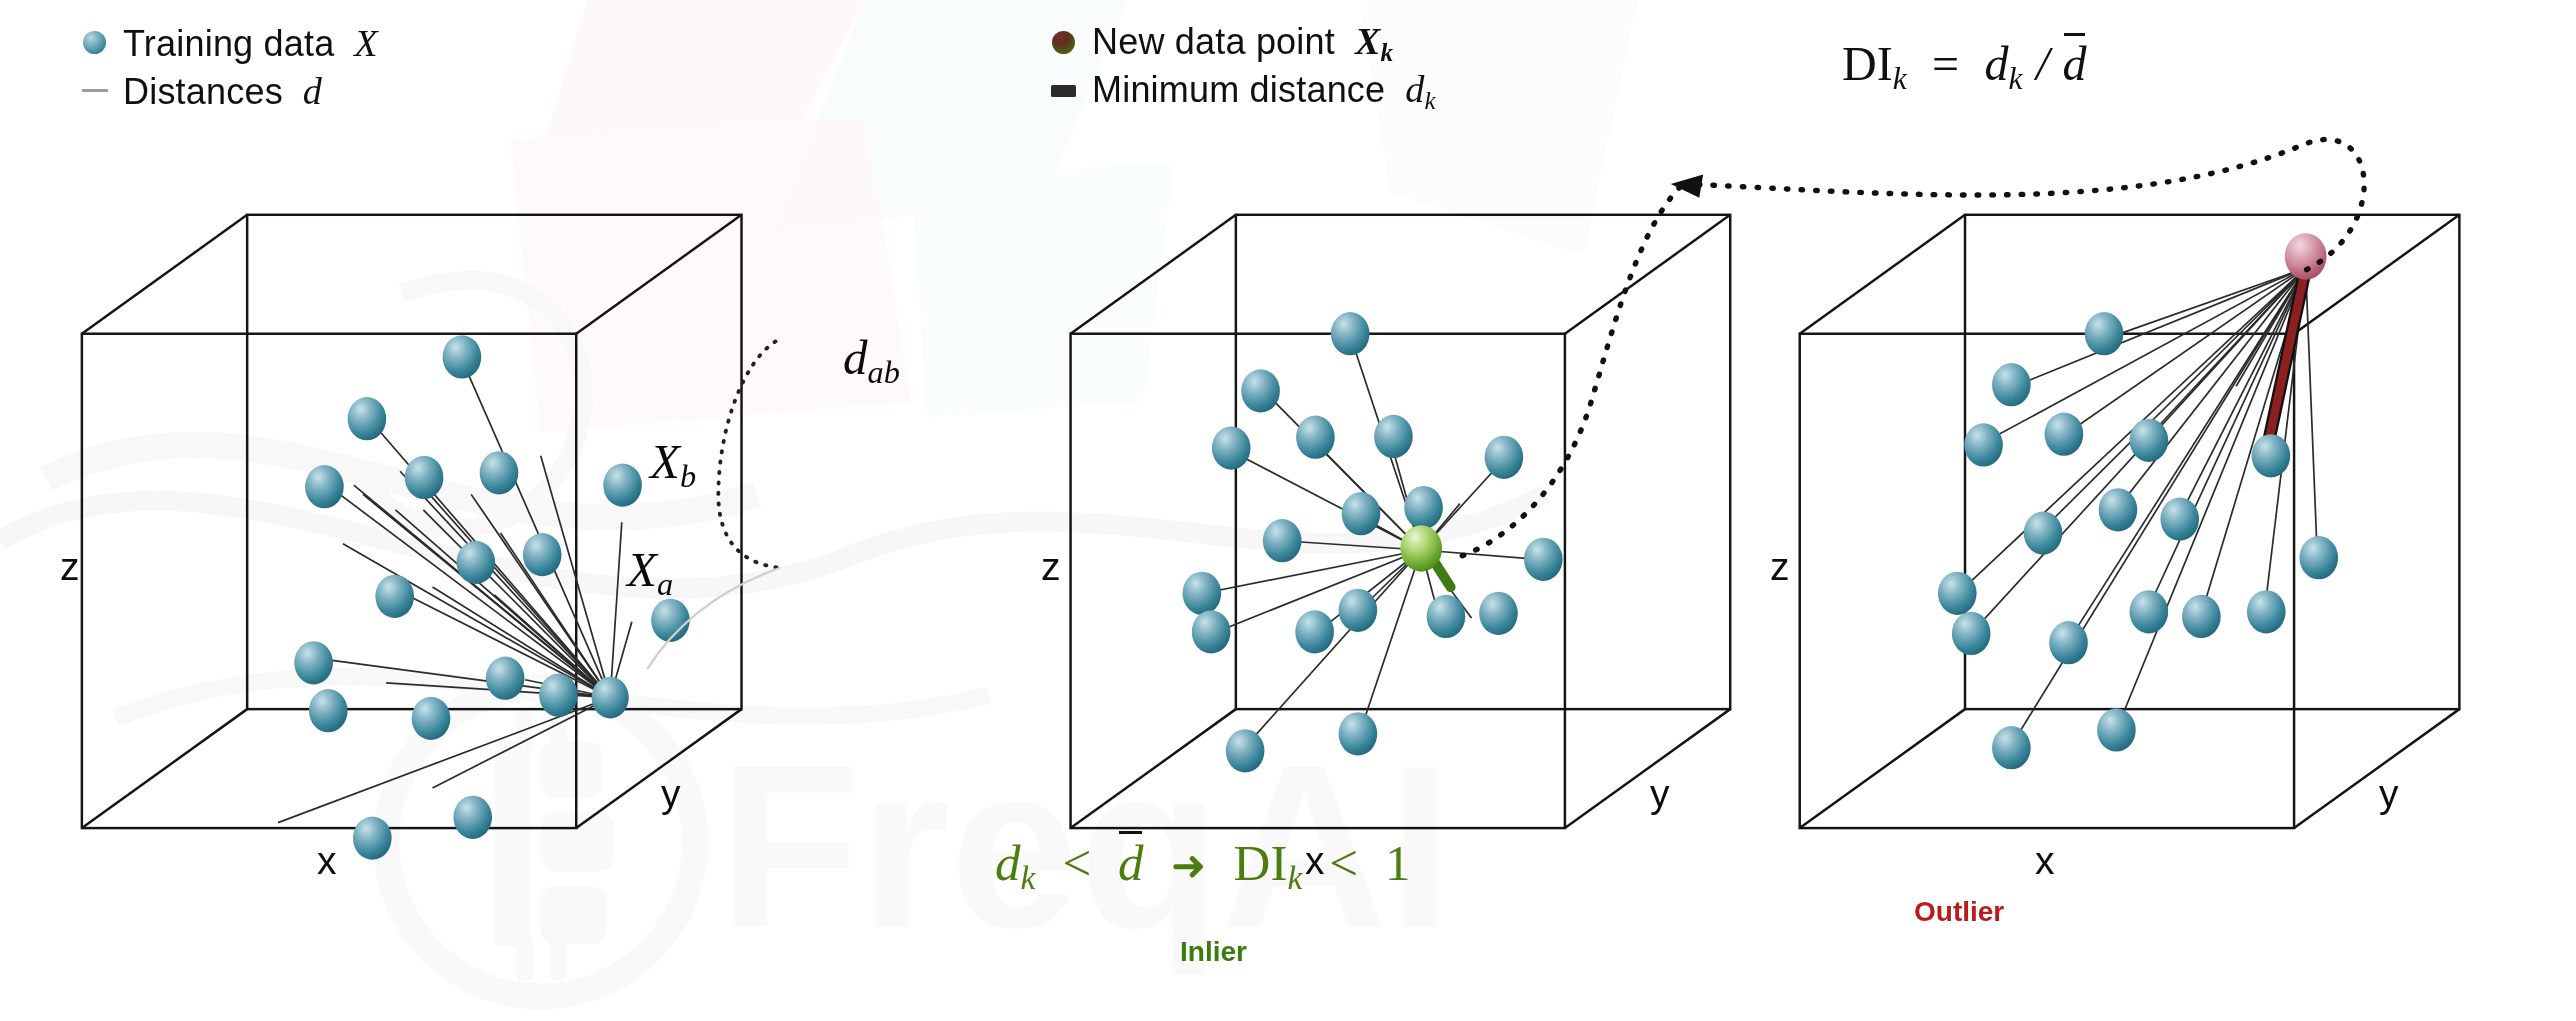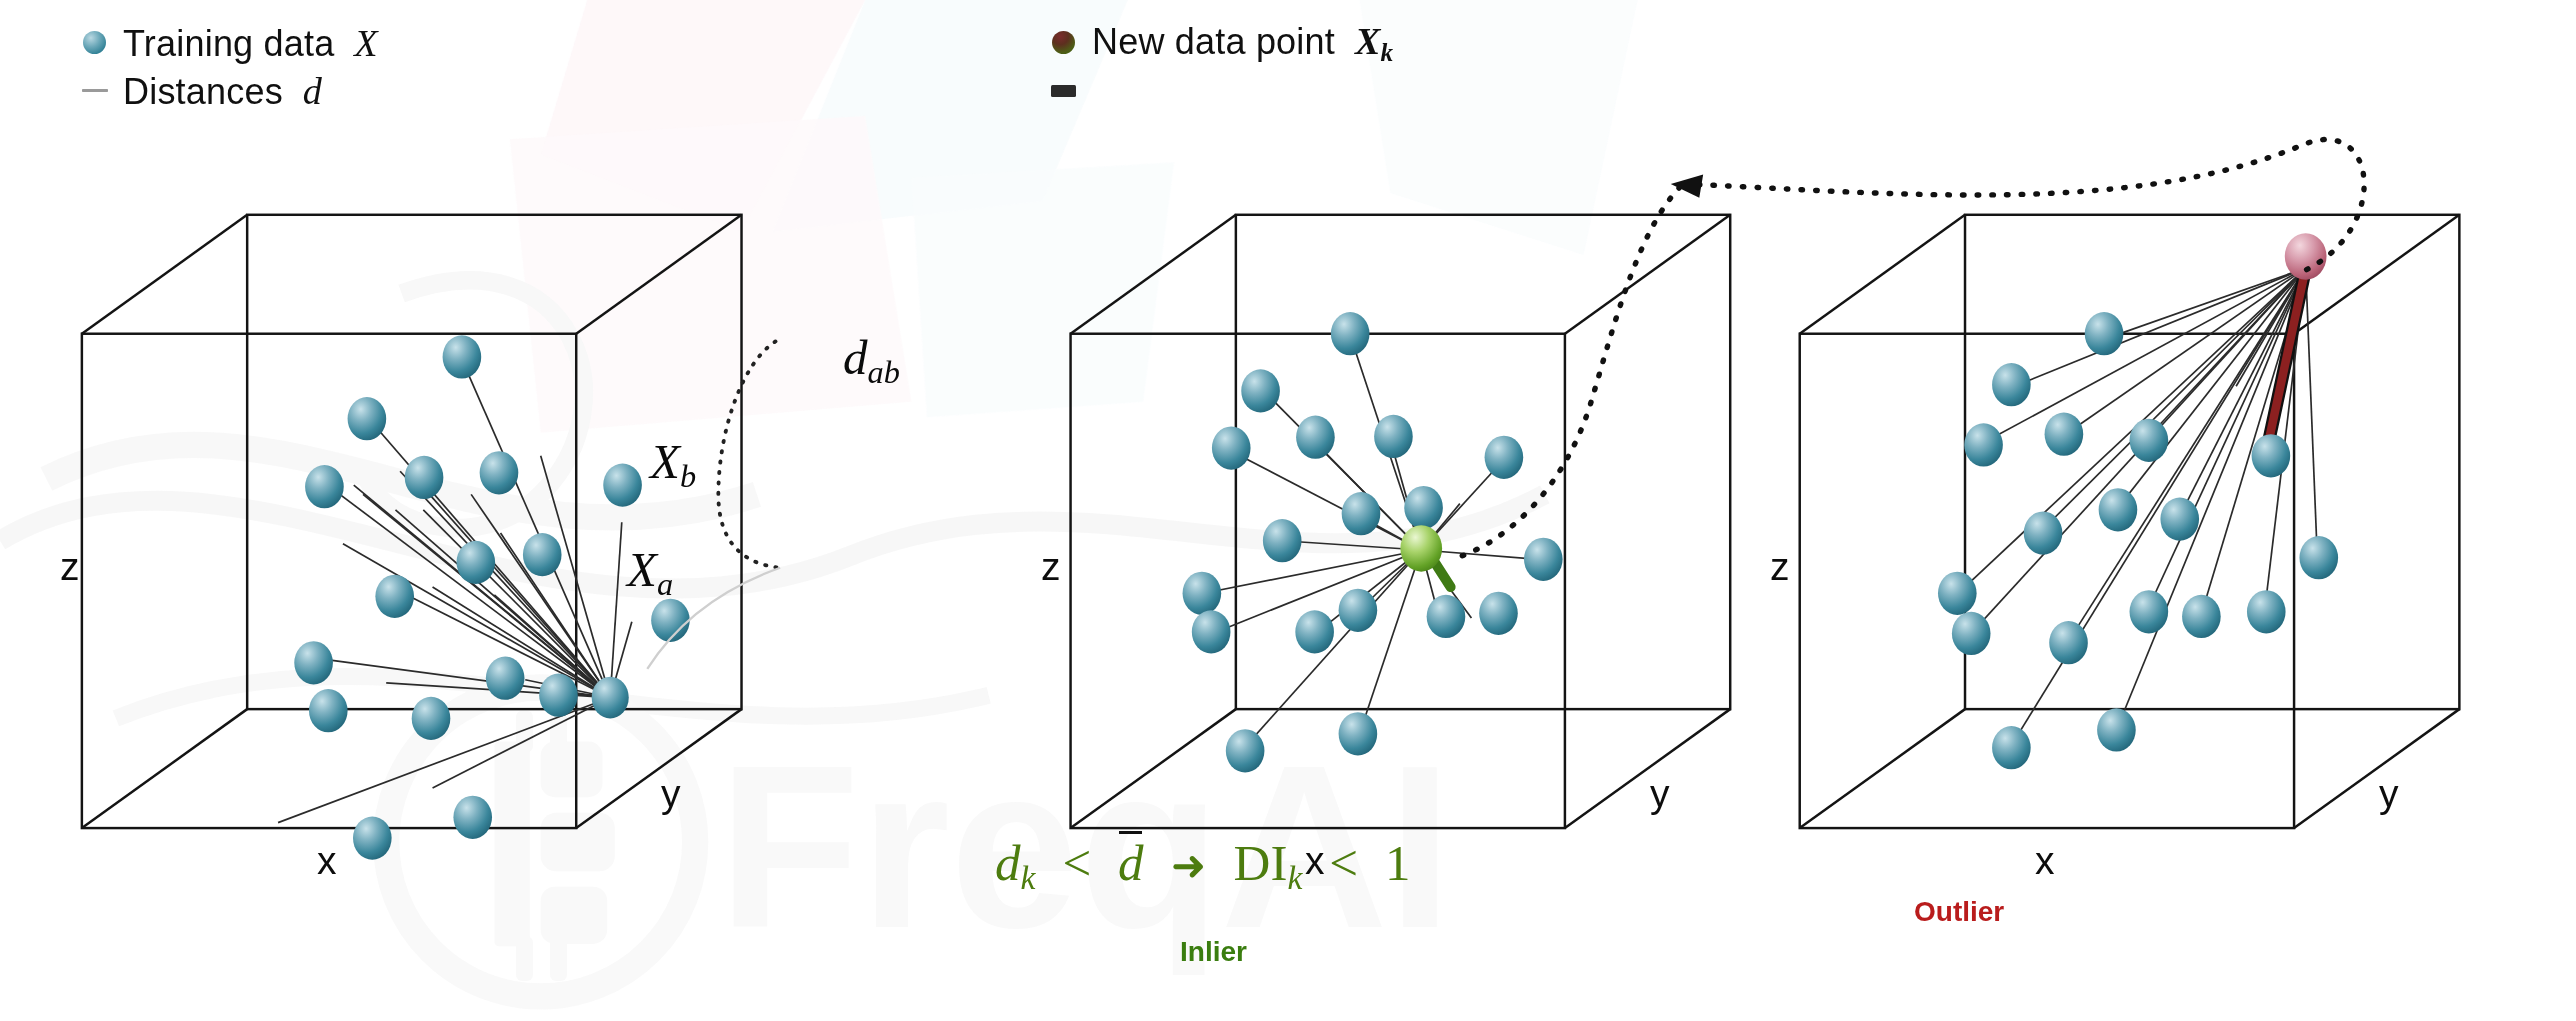--- a/index.html
+++ b/index.html
@@ -338,24 +338,35 @@
         </span>
         <span class="legend-text">
           <span>New data point</span>
           <span class="math" style="font-size:1.06em;font-weight:bold;">&nbsp;<span>X</span><span class="sub">k</span></span>
         </span>
       </div>
       <div class="legend-row">
         <span class="marker-box">
           <span class="dash-thick"></span>
         </span>
+        <span class="legend-text">
+          <span>Minimum distance</span>
+          <span class="math" style="font-size:1.06em;">&nbsp;<span>d</span><span class="sub">k</span></span>
+        </span>
       </div>
     </div>
   </div>
 
+  <div class="di-formula">
+    <span class="mathup">DI</span><span class="sub">k</span>
+    <span class="mathup">&nbsp;<span>=</span>&nbsp;</span>
+    <span class="math">d</span><span class="sub">k</span>
+    <span class="math">/</span>
+    <span class="math ovl">d</span>
+  </div>
 
   <div class="axis-label" style="left:60px;top:545px;">z</div>
   <div class="axis-label" style="left:661px;top:772px;">y</div>
   <div class="axis-label" style="left:317px;top:839px;">x</div>
 
   <div class="axis-label" style="left:1041px;top:545px;">z</div>
   <div class="axis-label" style="left:1650px;top:772px;">y</div>
   <div class="axis-label" style="left:1305px;top:839px;">x</div>
 
   <div class="axis-label" style="left:1770px;top:545px;">z</div>

